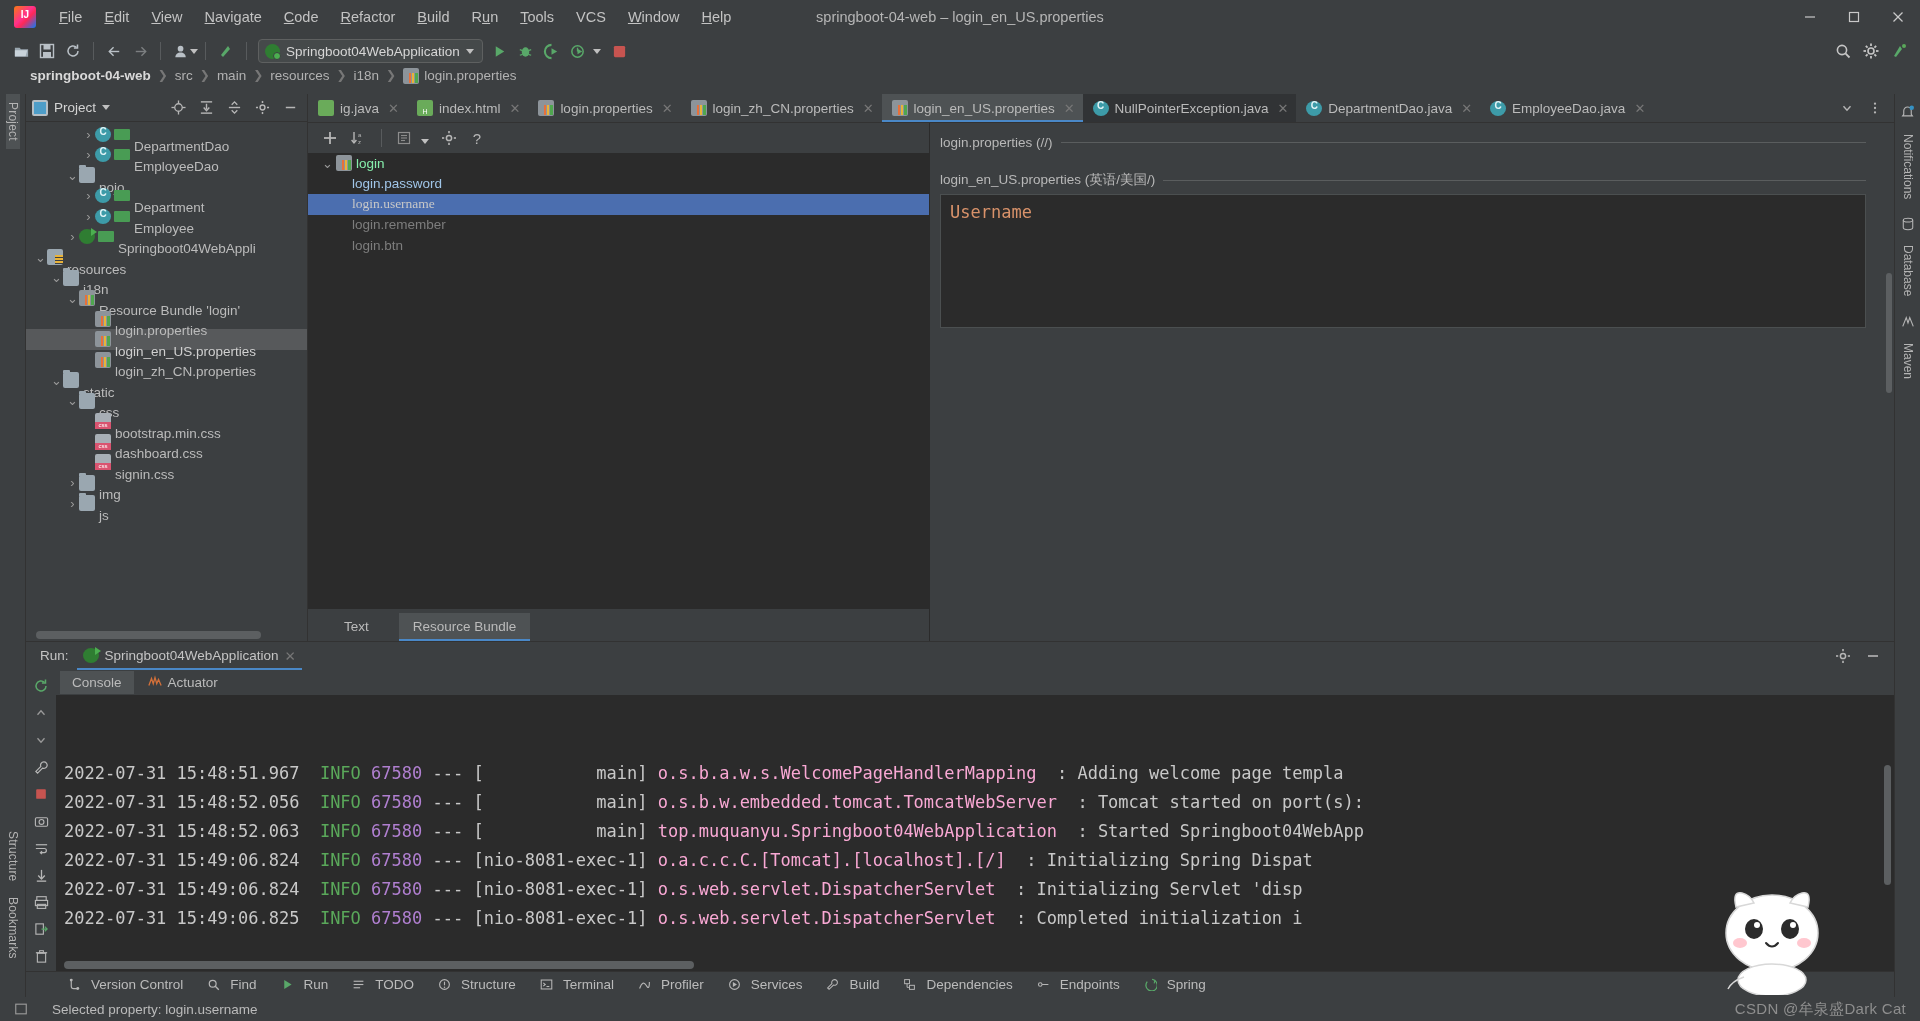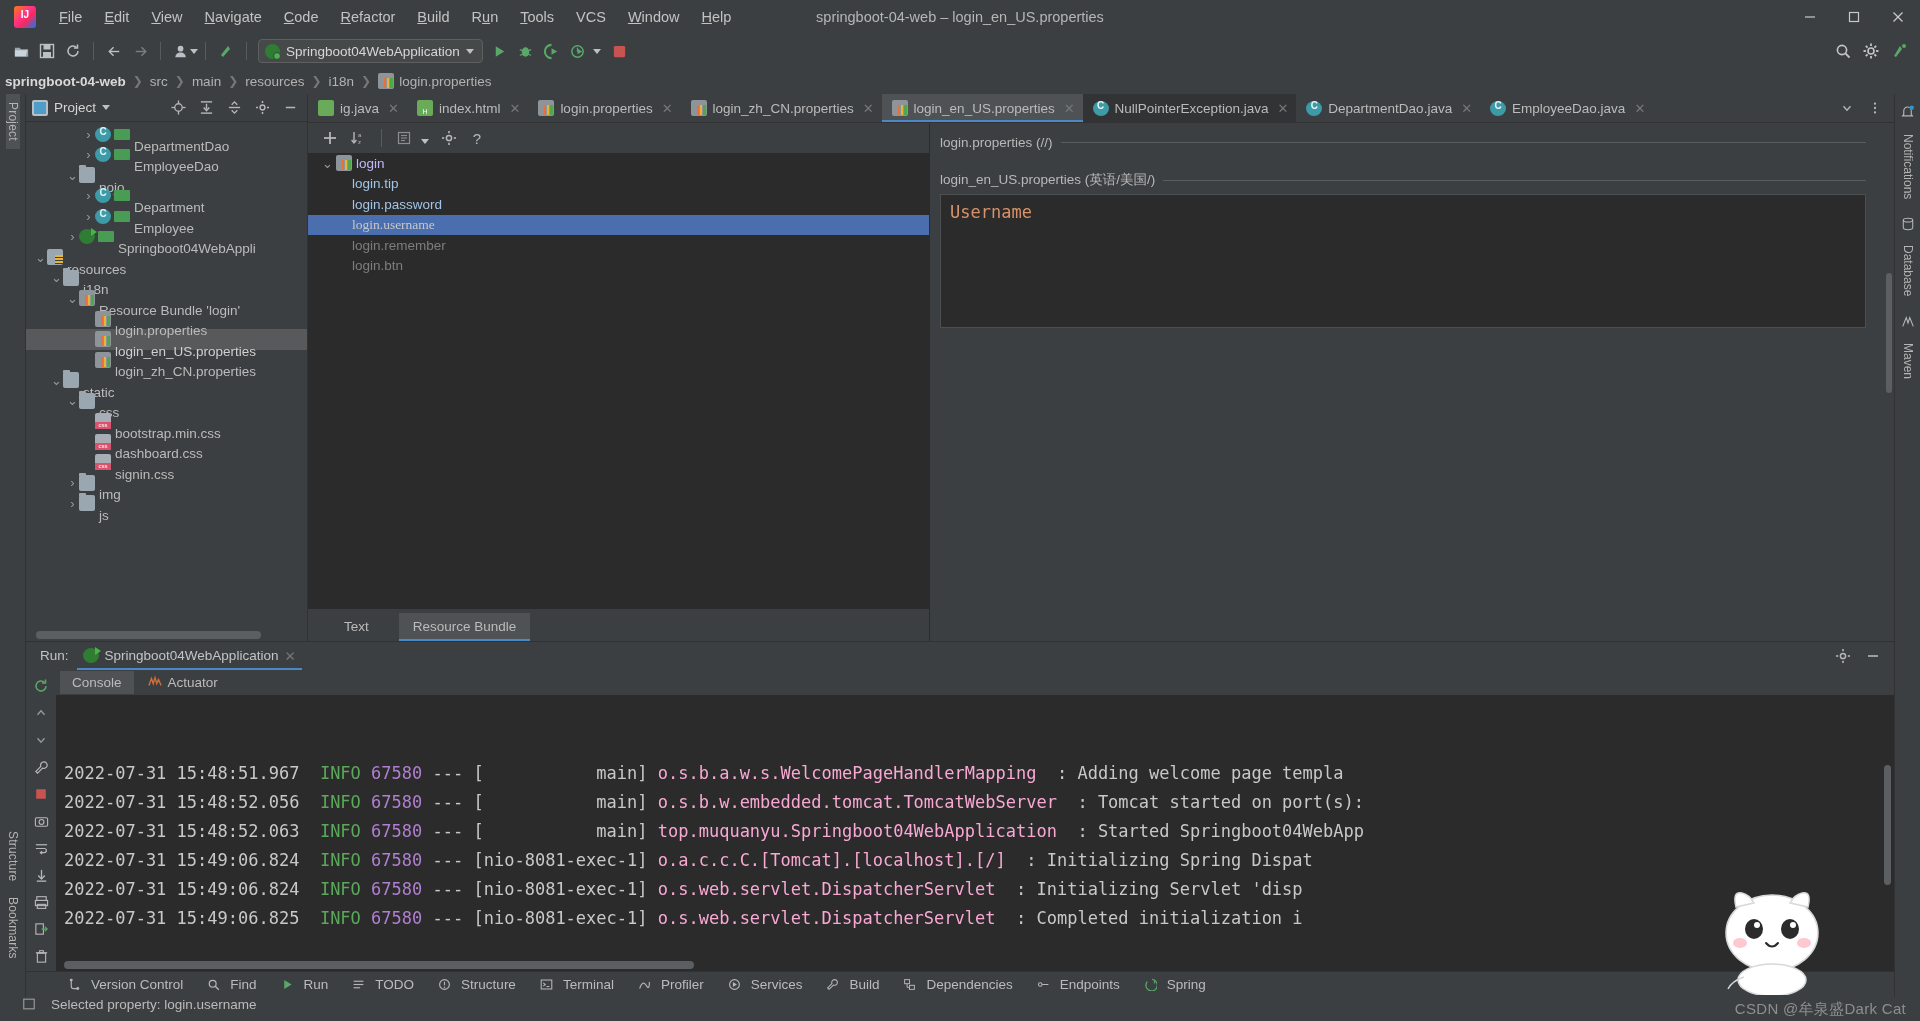--- a/index.html
+++ b/index.html
@@ -31,21 +31,21 @@
   .tb-ico{ width:26px; height:24px; display:flex; align-items:center; justify-content:center; color:#afb1b3; cursor:default;}
   .tb-sep{ width:1px; height:18px; background:#585b5d; margin:0 7px;}
   .run-config{ display:flex; align-items:center; gap:6px; height:24px; padding:0 8px 0 6px;
       border:1px solid #5e6060; border-radius:4px; background:#45494a; margin:0 4px; font-size:13.5px; color:#d6d6d6;}
   .spring-leaf{ width:15px; height:15px; border-radius:50%; background:#2f7d32; position:relative; display:inline-block;}
   .spring-leaf::after{content:""; position:absolute; right:-1px; bottom:-1px; width:6px;height:6px;border-radius:50%;background:#4caf50;border:1px solid #3c3f41;}
   .caret{ width:0;height:0;border-left:4px solid transparent;border-right:4px solid transparent;border-top:5px solid #c0c0c0;}
   .tb-right{ margin-left:auto; display:flex; align-items:center; gap:2px;}
 
   
-  .crumbs{ height:26px; background:#3c3f41; display:flex; align-items:center; padding-left:5px; font-size:13.5px; color:#a9b7c6; flex:0 0 26px;}
+  .crumbs{ height:26px; background:#3c3f41; display:flex; align-items:flex-start; padding-left:30px; font-size:13.5px; color:#a9b7c6; flex:0 0 26px;}
   .crumbs .root{ color:#d9d9d9; font-weight:bold;}
   .crumbs .sep{ color:#777; margin:0 7px; font-size:12px;}
   .crumbs .seg{ color:#b2b2b2;}
 
   
   .body{ flex:1 1 auto; display:flex; min-height:0; }
 
   
   .rail{ width:26px; background:#3c3f41; display:flex; flex-direction:column; align-items:center; border-right:1px solid #323232; flex:0 0 26px;}
   .rail-lbl{ writing-mode:vertical-rl; font-size:12px; color:#b4b4b4; padding:8px 0; letter-spacing:.2px; white-space:nowrap;}
@@ -100,21 +100,21 @@
 
   
   .rb-left{ width:622px; flex:0 0 622px; display:flex; flex-direction:column; background:#3c3f41; border-right:1px solid #2b2b2b;}
   .rb-toolbar{ height:30px; display:flex; align-items:center; gap:4px; padding:0 10px; flex:0 0 30px;}
   .rb-ico{ width:24px;height:22px;display:flex;align-items:center;justify-content:center;color:#b6b6b6;font-size:15px;}
   .rb-list{ flex:1 1 auto; background:#2b2b2b; overflow:hidden;}
   .rb-row{ height:20.5px; display:flex; align-items:center; font-size:13.5px; color:#a0c5e8; padding-left:14px;}
   .rb-row.key{ padding-left:44px; }
   .rb-row.sel{ background:#4b6eaf; color:#c8c8c8;font-family:Liberation Serif, serif;}
   .rb-row .arrow{ width:14px; color:#9a9a9a; font-size:9px;}
-  .rb-row .nm{ color:#c4b5fd; margin-left:4px;}
+  .rb-row .nm{ color:#86efac; margin-left:4px;}
   .rb-tabs{ height:32px; display:flex; align-items:flex-end; gap:16px; padding-left:22px; flex:0 0 32px; background:#3c3f41;}
   .rbt{ padding:6px 14px 7px; font-size:13.5px; color:#bbbbbb; position:relative;}
   .rbt.active{ background:#4e5254;}
   .rbt.active::after{content:"";position:absolute;left:0;right:0;bottom:0;height:2px;background:#4a88c7;}
 
   
   .rb-right{ flex:1 1 auto; background:#3c3f41; padding:12px 18px 0 10px; min-width:0; display:flex; flex-direction:column; gap:16px;}
   .grp{ display:flex; flex-direction:column;}
   .grp-h{ display:flex; align-items:center; gap:8px; font-size:13.5px; color:#b8b8b8; margin-bottom:5px;}
   .grp-h .line{ flex:1 1 auto; height:1px; background:#5a5d5e;}
@@ -142,21 +142,21 @@
      font-family:"DejaVu Sans Mono","Liberation Mono",monospace; font-size:17px; line-height:29px; padding:6px 0 0 8px; white-space:pre;}
   .console .ln{ display:block; }
   .c-ts{ color:#c8c8c8;} .c-info{ color:#5aa85a;} .c-pid{ color:#b07fd0;}
   .c-dash{ color:#c8c8c8;} .c-thr{ color:#c8c8c8;} .c-cls{ color:#f9a8d4;} .c-msg{ color:#c8c8c8;}
   .cons-hscroll{ position:absolute; left:8px; bottom:2px; height:8px; width:630px; background:#5c5f61; border-radius:4px;}
   .cons-vscroll{ position:absolute; right:3px; top:70px; height:120px; width:7px; background:#5c5f61; border-radius:4px;}
 
   
   .tools{ height:26px; flex:0 0 26px; display:flex; align-items:center; gap:0px; background:#3c3f41; padding-left:30px; border-top:1px solid #323232;}
   .tool{ display:flex; align-items:center; gap:10px; padding:3px 12px; font-size:13.5px; color:#bbbbbb;}
-  .status{ height:24px; flex:0 0 24px; display:flex; padding-left:22px; gap:15px; font-size:13.5px; color:#bbbbbb; background:#3c3f41;}
+  .status{ height:24px; flex:0 0 24px; display:flex; align-items:center; padding-left:14px; gap:24px; font-size:13.5px; color:#bbbbbb; background:#3c3f41;}
 
   
   .wm{ position:absolute; right:14px; bottom:2px; font-size:15px; color:#8e8e8e; letter-spacing:.3px; z-index:9;}
   .mascot{ position:absolute; right:86px; bottom:26px; width:120px; height:110px; z-index:8;}
   svg{ display:block; }
 </style>
 </head>
 <body>
 
 <div class="app">
@@ -596,23 +596,20 @@
                 </span>
                 <span class="rb-ico">?</span>
               </div>
               <div class="rb-list" id="rblist">
                   <div class="rb-row">
                     <span class="arrow" style="font-size: 13px;">⌄</span>
                     <span class="ico prop"></span>
                     <span class="nm">login</span>
                   </div>
                   <div class="rb-row key">
-                    <span>login.tip</span>
-                  </div>
-                  <div class="rb-row key">
                     <span>login.password</span>
                   </div>
                   <div class="rb-row key sel">
                     <span style="color: rgb(200, 200, 200);">login.username</span>
                   </div>
                   <div class="rb-row key">
                     <span style="color: rgb(125, 125, 125);">login.remember</span>
                   </div>
                   <div class="rb-row key">
                     <span style="color: rgb(125, 125, 125);">login.btn</span>

